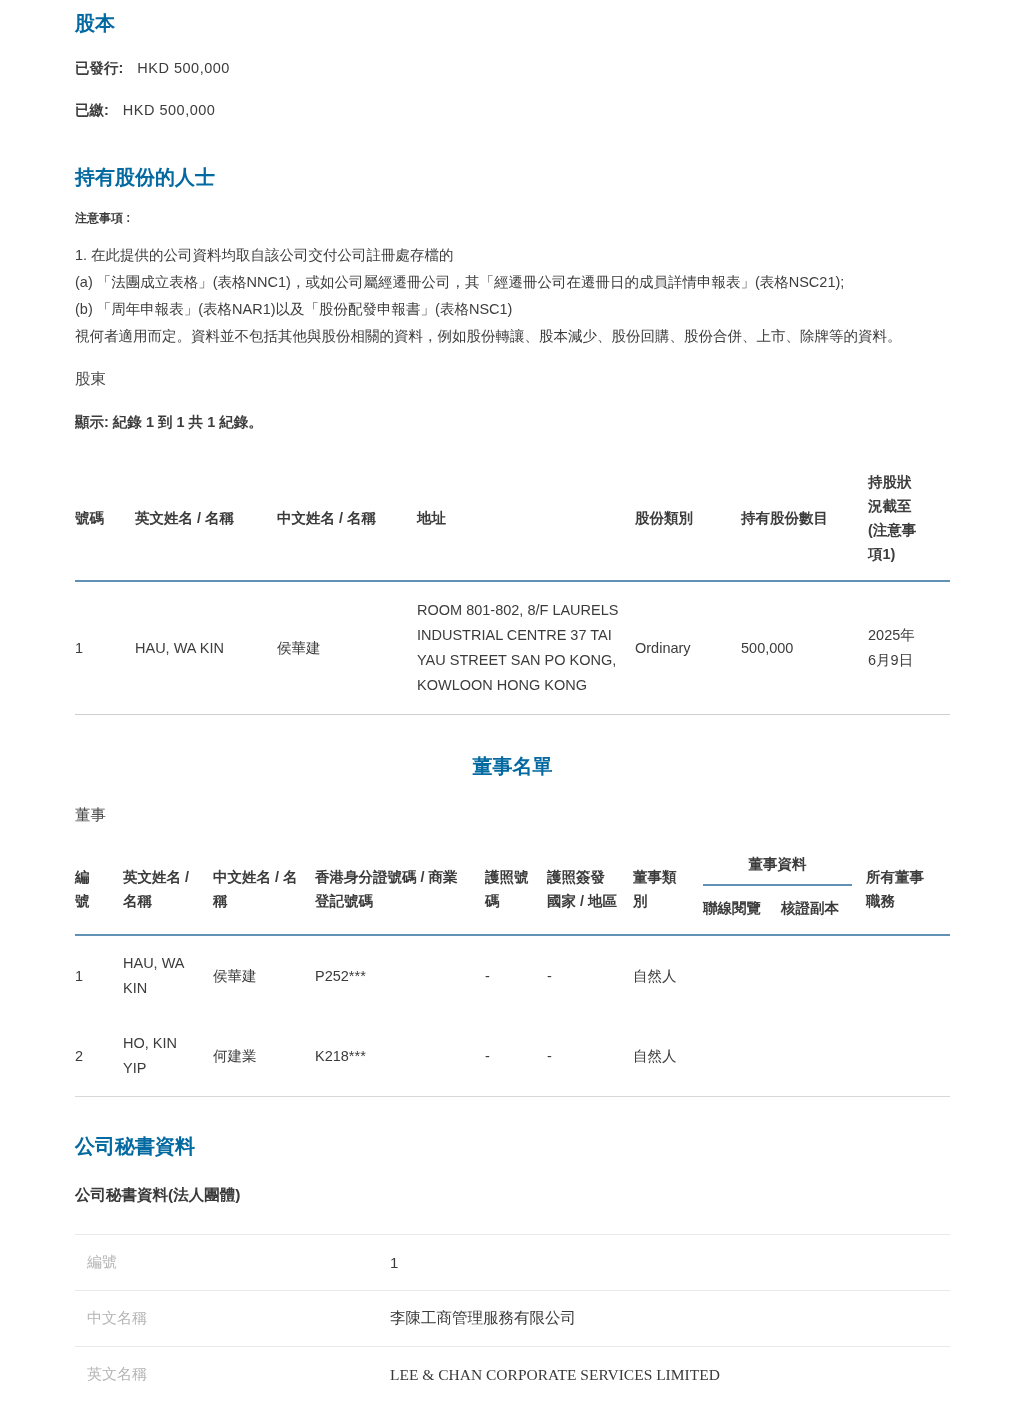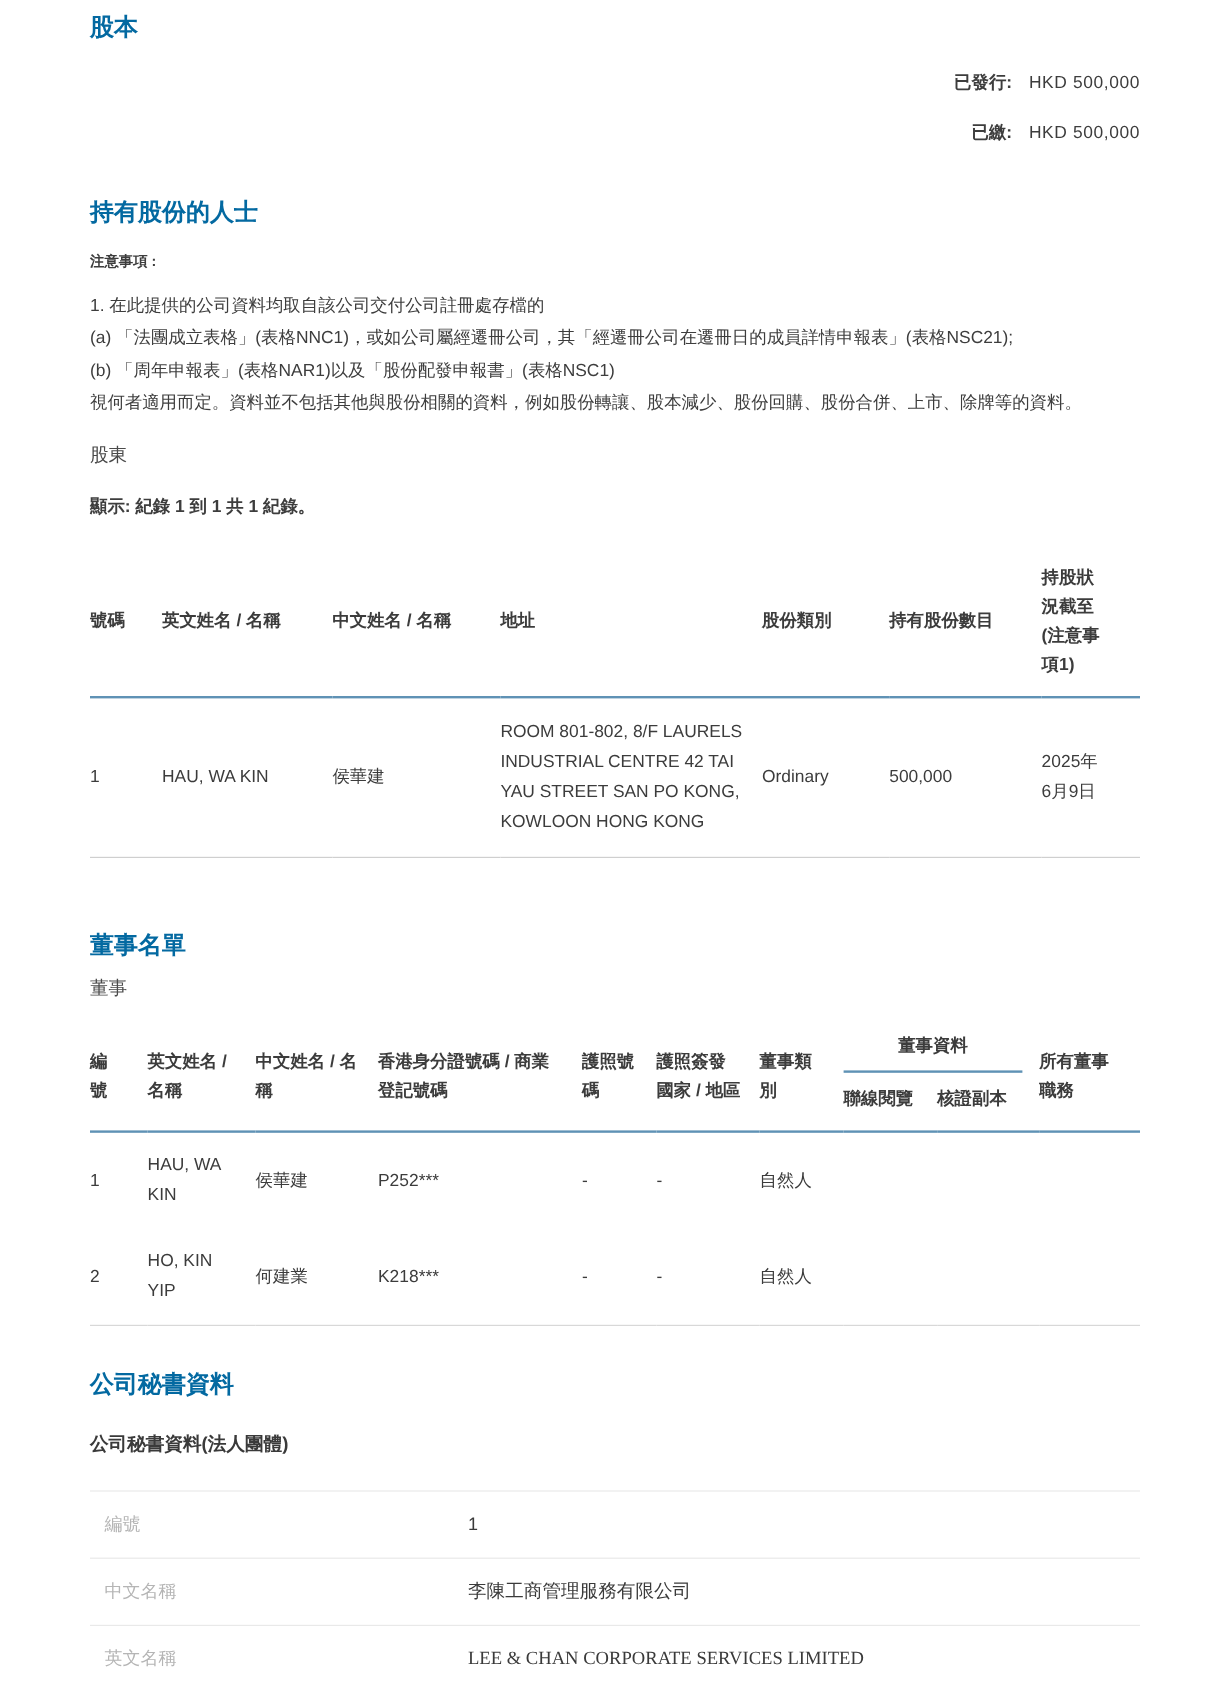--- a/index.html
+++ b/index.html
@@ -12,21 +12,21 @@
     -webkit-font-smoothing: antialiased;
   }
   .page { padding: 10px 74px 30px 75px; }
 
   h2.section-title {
     font-size: 20px;
     font-weight: 700;
     color: #0369a1;
     line-height: 26px;
   }
-  .kv-line { margin-top: 23px; font-size: 14.5px; text-align: right; }
+  .kv-line { margin-top: 23px; font-size: 14.5px; }
   .kv-line .lbl { font-weight: 700; }
   .kv-line .val { margin-left: 14px; letter-spacing: 0.5px; }
 
   .shareholders-title { margin-top: 44px; }
 
   .notes-title {
     margin-top: 20px;
     font-size: 12px;
     font-weight: 600;
     text-underline-offset: 3px;
@@ -52,22 +52,22 @@
   .sh-table thead th.last { padding-right: 26px; }
   .sh-table tbody td {
     vertical-align: middle;
     padding: 16px 10px 16px 0;
     line-height: 25px;
     border-bottom: 1px solid #cfcfcf;
   }
   .sh-table tbody td.last { padding-right: 24px; }
 
   
-  .directors-title { margin-top: 60px; }
-  .dir-sub { margin-top: 12px; }
+  .directors-title { margin-top: 38px; text-align: center; }
+  .dir-sub { margin-top: 26px; }
 
   .dir-table { margin-top: 18px; }
   .dir-table thead th {
     font-weight: 700;
     line-height: 24px;
     padding: 8px 14px 8px 0;
   }
   .dir-table thead tr.main-row th[rowspan] { vertical-align: middle; }
   .dir-table thead th.group-th { vertical-align: top; padding: 8px 10px 0 0; }
   .dir-table .group-inner {
@@ -152,21 +152,21 @@
         <th>股份類別</th>
         <th>持有股份數目</th>
         <th class="last">持股狀況截至 (注意事項1)</th>
       </tr>
     </thead>
     <tbody>
       <tr>
         <td>1</td>
         <td>HAU, WA KIN</td>
         <td>侯華建</td>
-        <td>ROOM 801-802, 8/F LAURELS INDUSTRIAL CENTRE 42 TAI YAU STREET SAN PO KONG, KOWLOON HONG KONG</td>
+        <td>ROOM 801-802, 8/F LAURELS INDUSTRIAL CENTRE 37 TAI YAU STREET SAN PO KONG, KOWLOON HONG KONG</td>
         <td>Ordinary</td>
         <td>500,000</td>
         <td class="last">2025年 6月9日</td>
       </tr>
     </tbody>
   </table>
 
   <h2 class="section-title directors-title">董事名單</h2>
   <div class="sub-heading dir-sub">董事</div>
 

